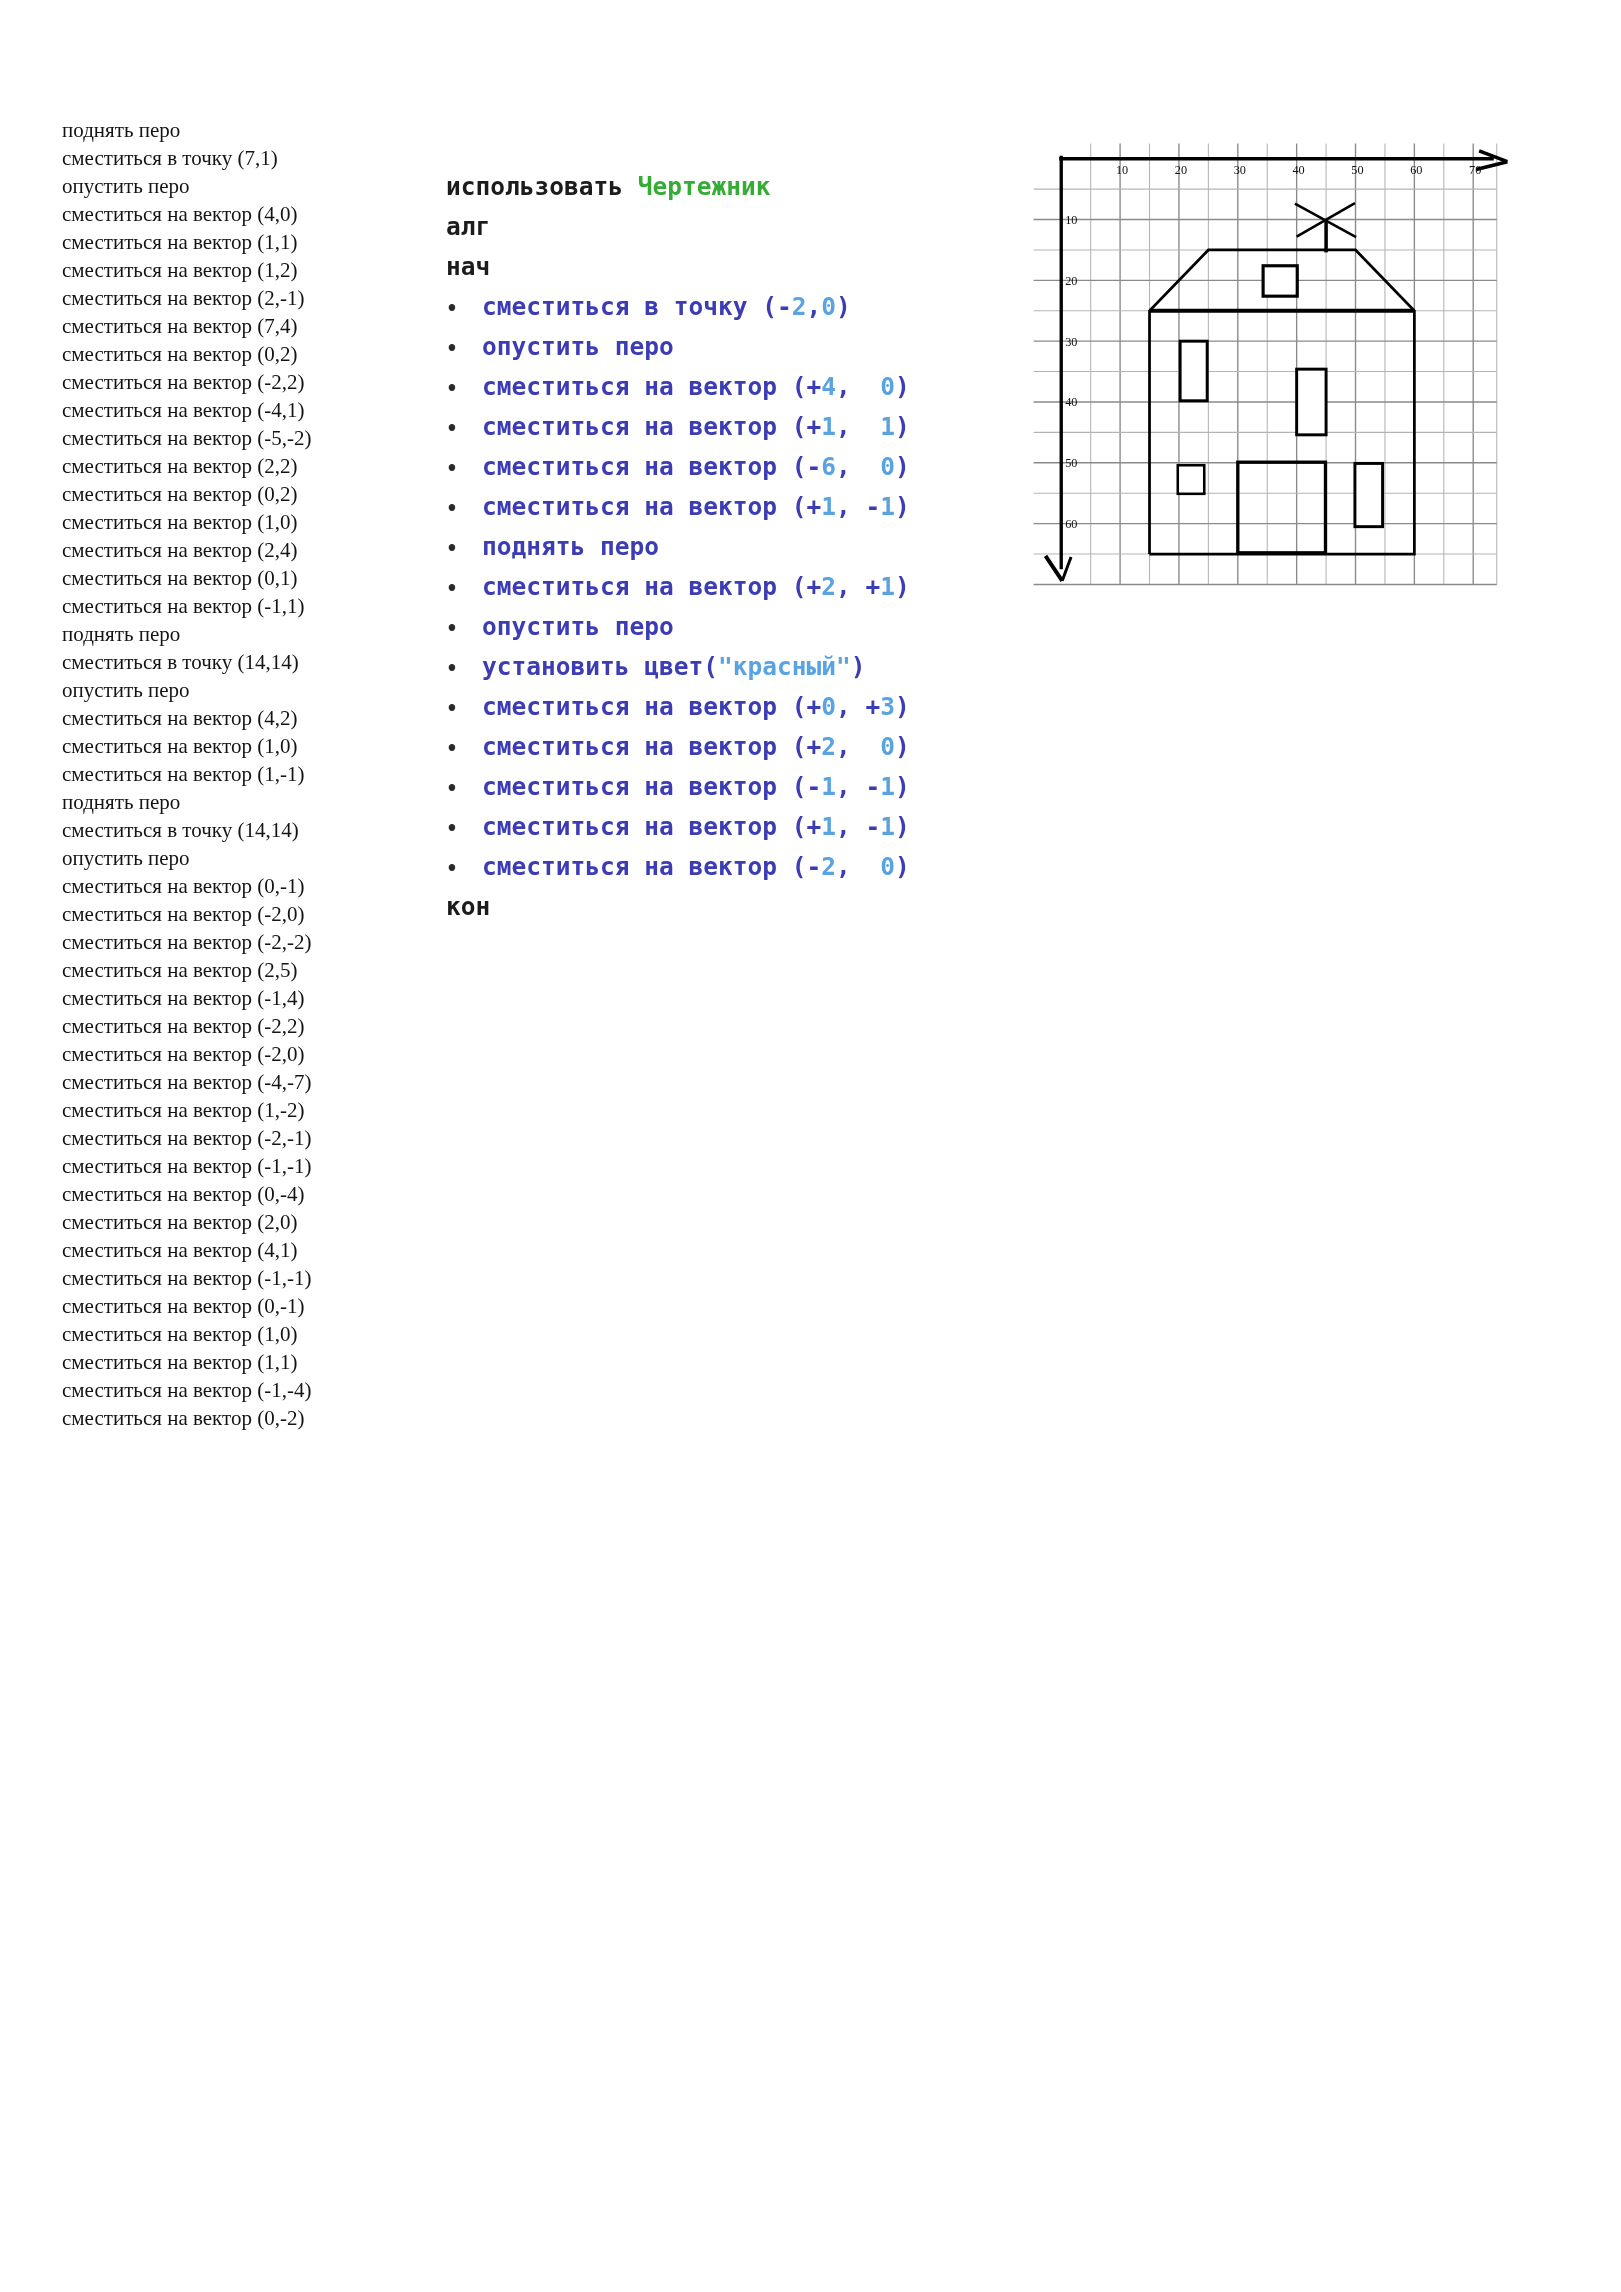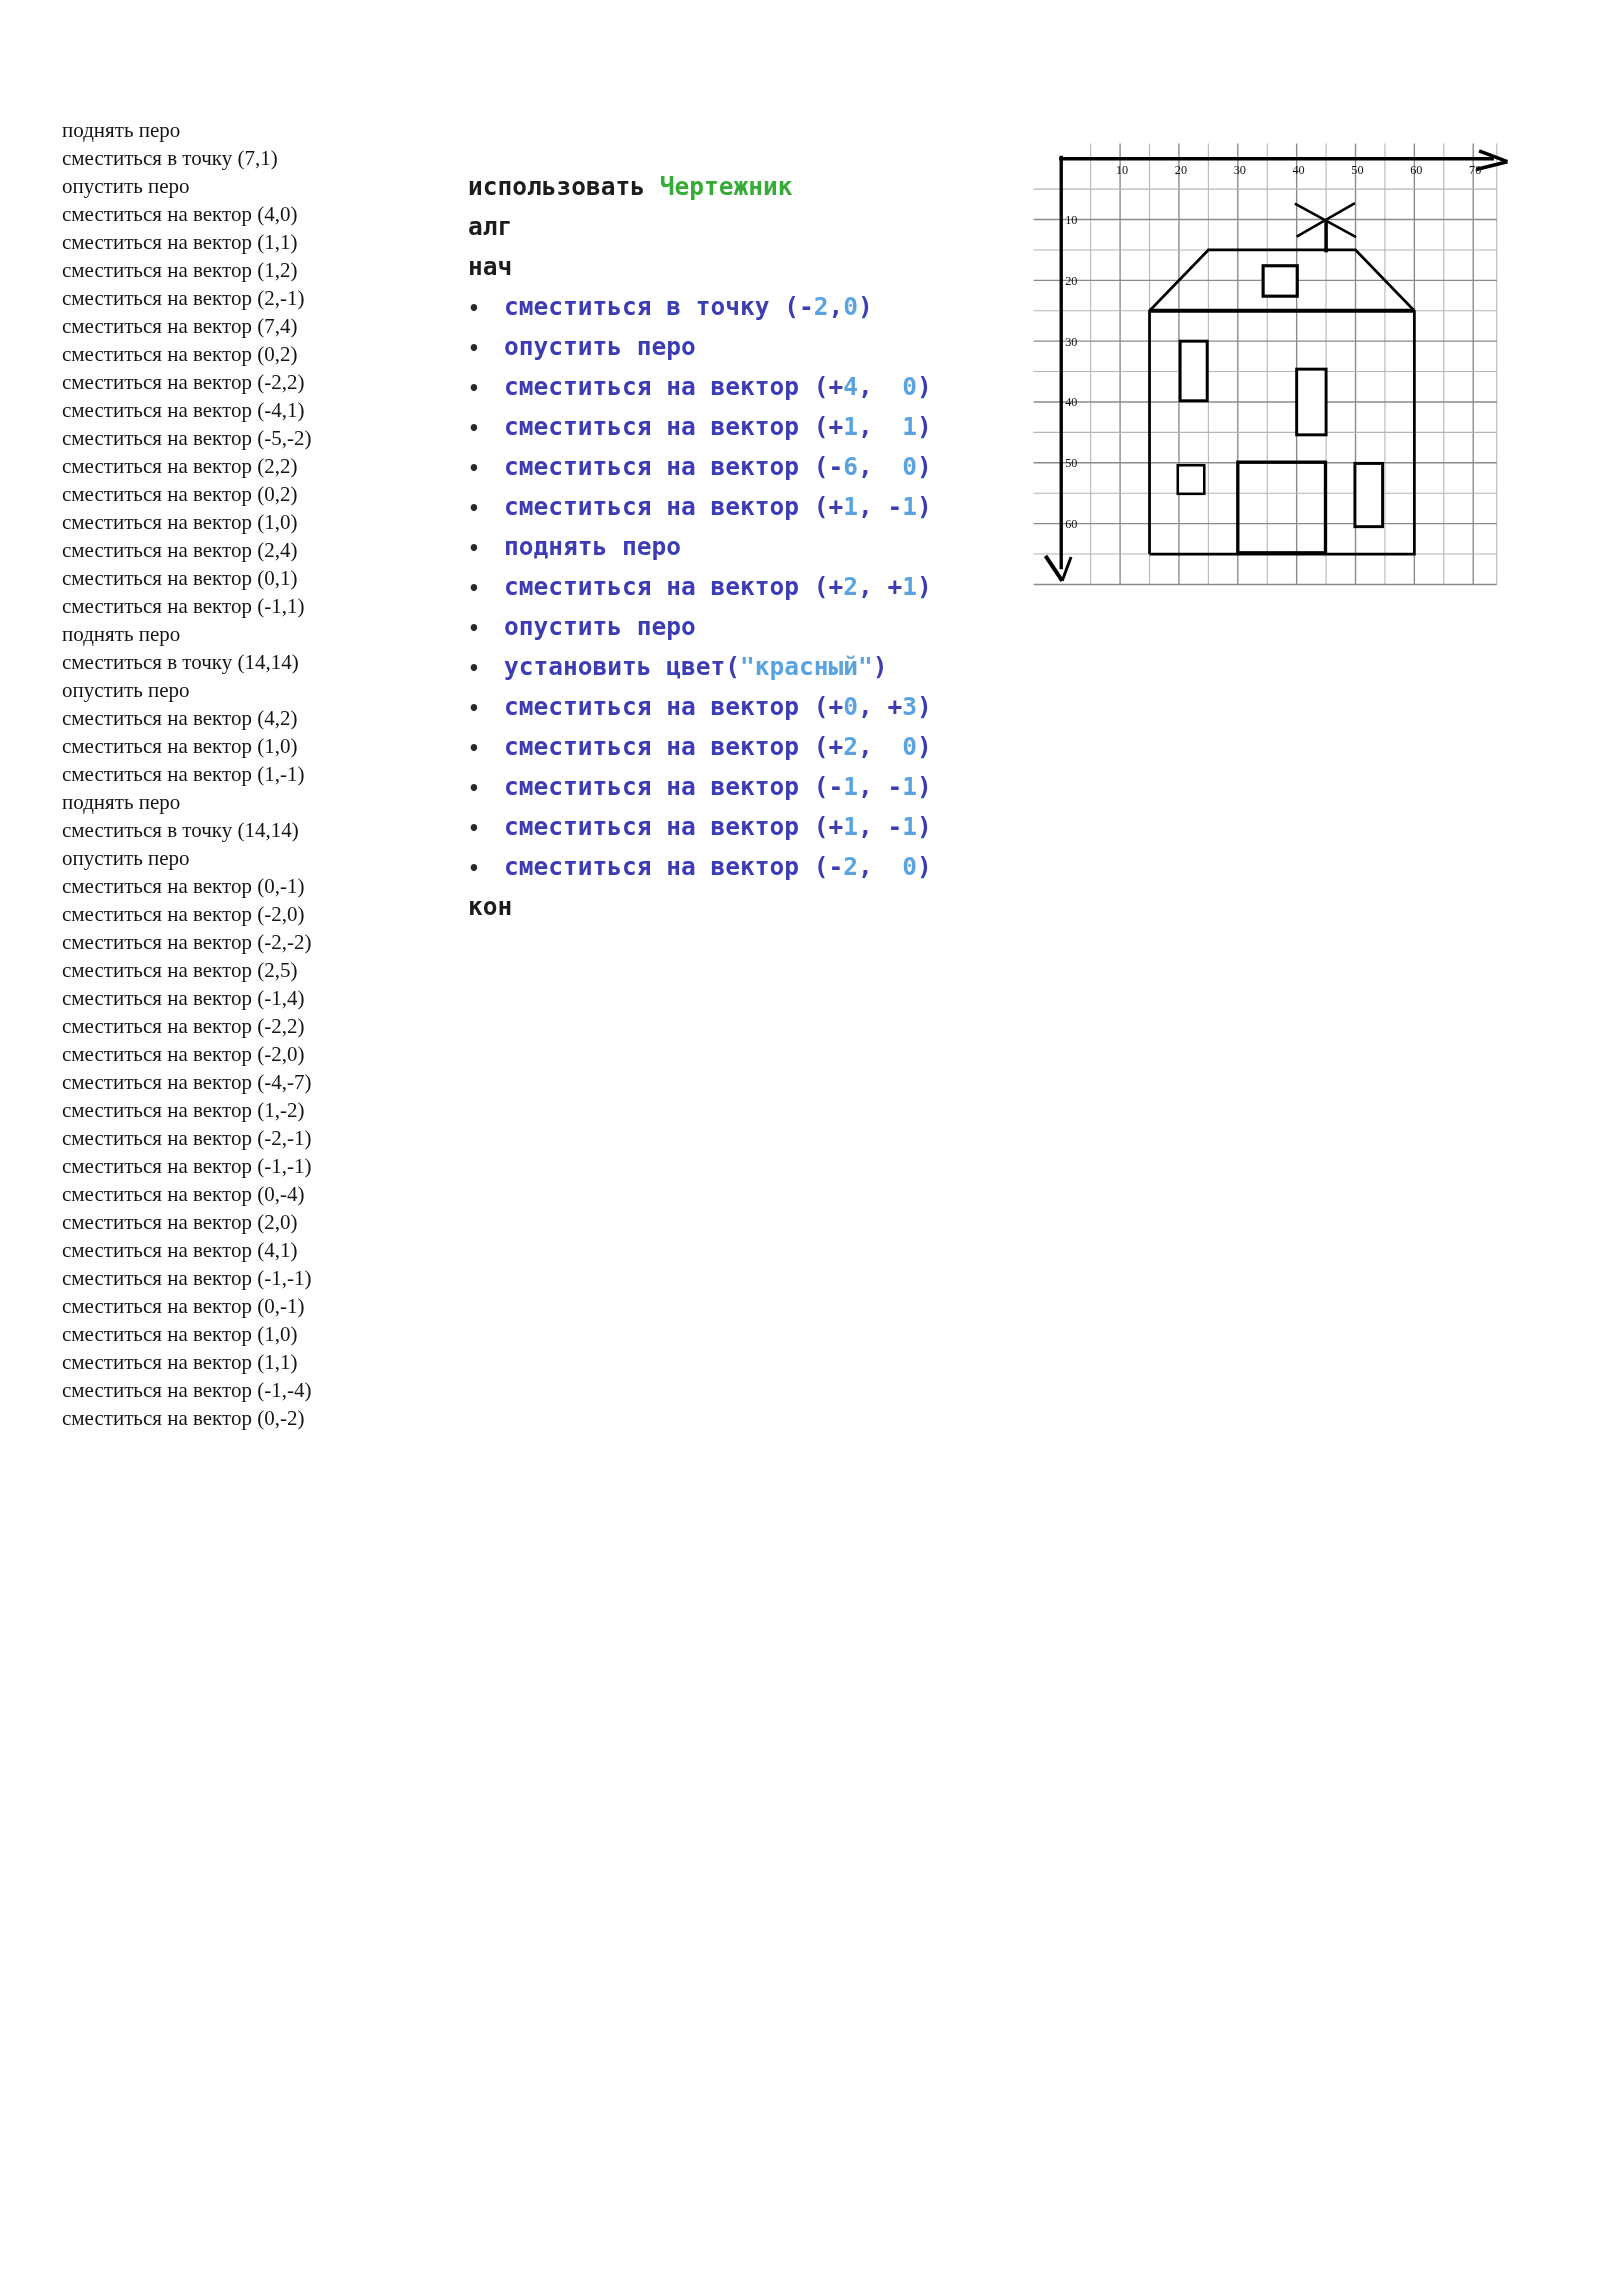--- a/index.html
+++ b/index.html
@@ -18,21 +18,21 @@
     white-space:pre;
   }
   
   #kumir-program {
     position:absolute; left:446px; top:167px;
     font-family:"DejaVu Sans Mono", "Liberation Mono", monospace;
     font-weight:bold;
     font-size:24.5px; line-height:40px;
     white-space:pre;
   }
-  #kumir-program .kline { height:40px;margin-left:22px; }
+  #kumir-program .kline { height:40px; }
   #kumir-program .bullet {
     display:inline-block; width:36px;
     font-size:18.6px; color:#2a2a2a;
     font-family:"DejaVu Sans", sans-serif;
   }
   
   #figure-wrap { position:absolute; left:1022px; top:91px; }
 </style>
 </head>
 <body>

